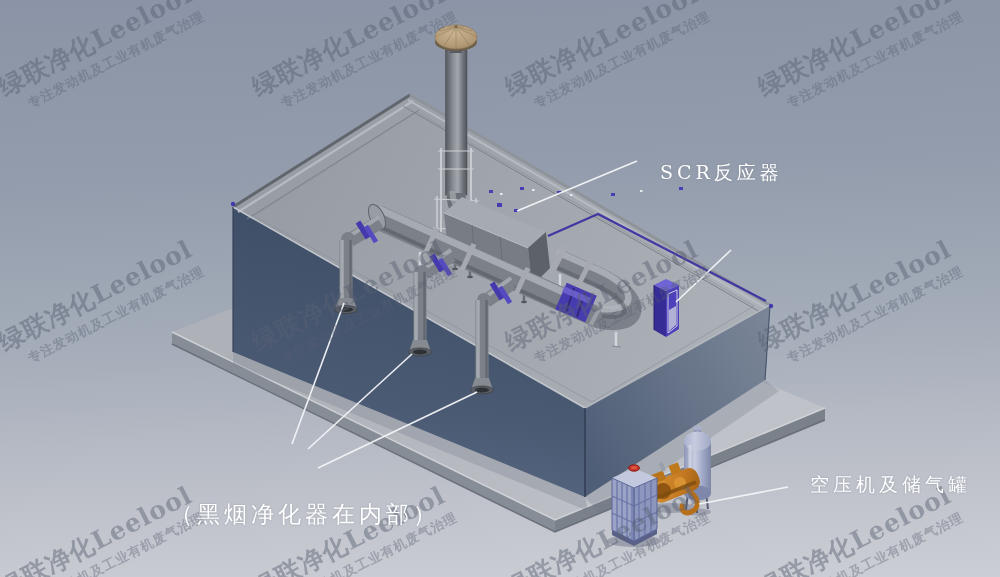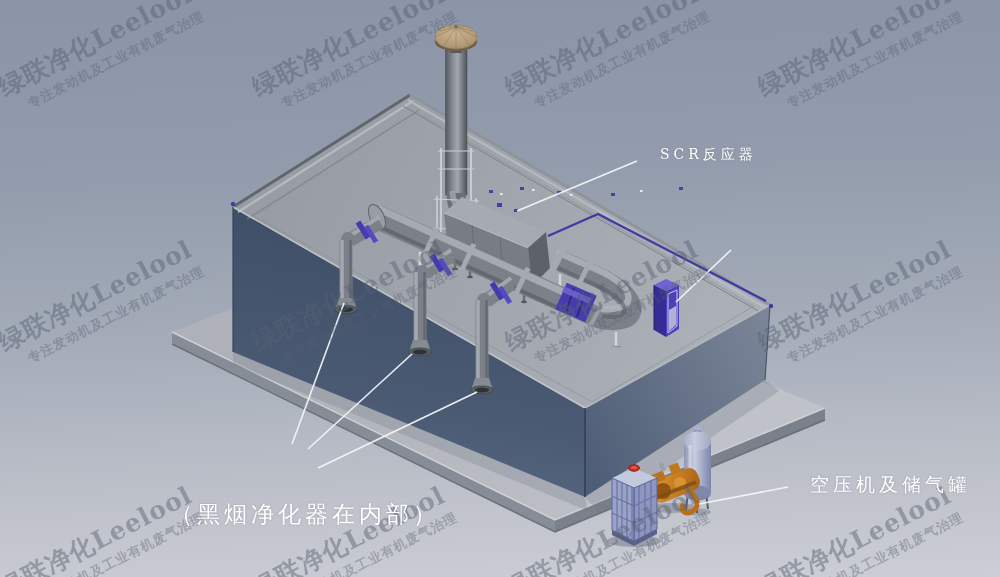--- a/index.html
+++ b/index.html
@@ -9,21 +9,21 @@
     font-family:"DejaVu Serif","Liberation Serif",serif;
   }
   #scene{position:absolute;left:0;top:0;z-index:1;}
   #wm-layer{position:absolute;left:0;top:0;width:1000px;height:577px;z-index:2;pointer-events:none;}
   .wm-tile{position:absolute;width:240px;transform:rotate(-27deg);white-space:nowrap;}
   .wm-l1{font-size:25px;letter-spacing:1px;color:rgba(88,95,114,0.46);font-weight:bold;}
   .wm-l2{font-size:13px;letter-spacing:1px;color:rgba(88,95,114,0.38);margin:1px 0 0 18px;font-weight:bold;}
   .anno-layer{position:absolute;left:0;top:0;width:1000px;height:577px;z-index:3;pointer-events:none;}
   .anno{position:absolute;color:#ffffff;white-space:nowrap;
         text-shadow:0 0 2px rgba(110,118,134,0.55);}
-  .anno-scr-reactor{left:660px;top:146px;font-size:14px;letter-spacing:4px;}
+  .anno-scr-reactor{left:660px;top:160px;font-size:19px;letter-spacing:4px;}
   .anno-scr-cabinet{left:736px;top:231px;font-size:19px;letter-spacing:4px;}
   .anno-combined{left:187px;top:464px;font-size:20px;letter-spacing:6px;}
   .anno-combined-note{left:170px;top:499px;font-size:23px;letter-spacing:4px;}
   .anno-compressor{left:794px;top:472px;font-size:19px;letter-spacing:4px;margin-left:16px;}
 </style>
 </head>
 <body>
 
 <svg id="scene" width="1000" height="577" viewBox="0 0 1000 577">
   <defs>

